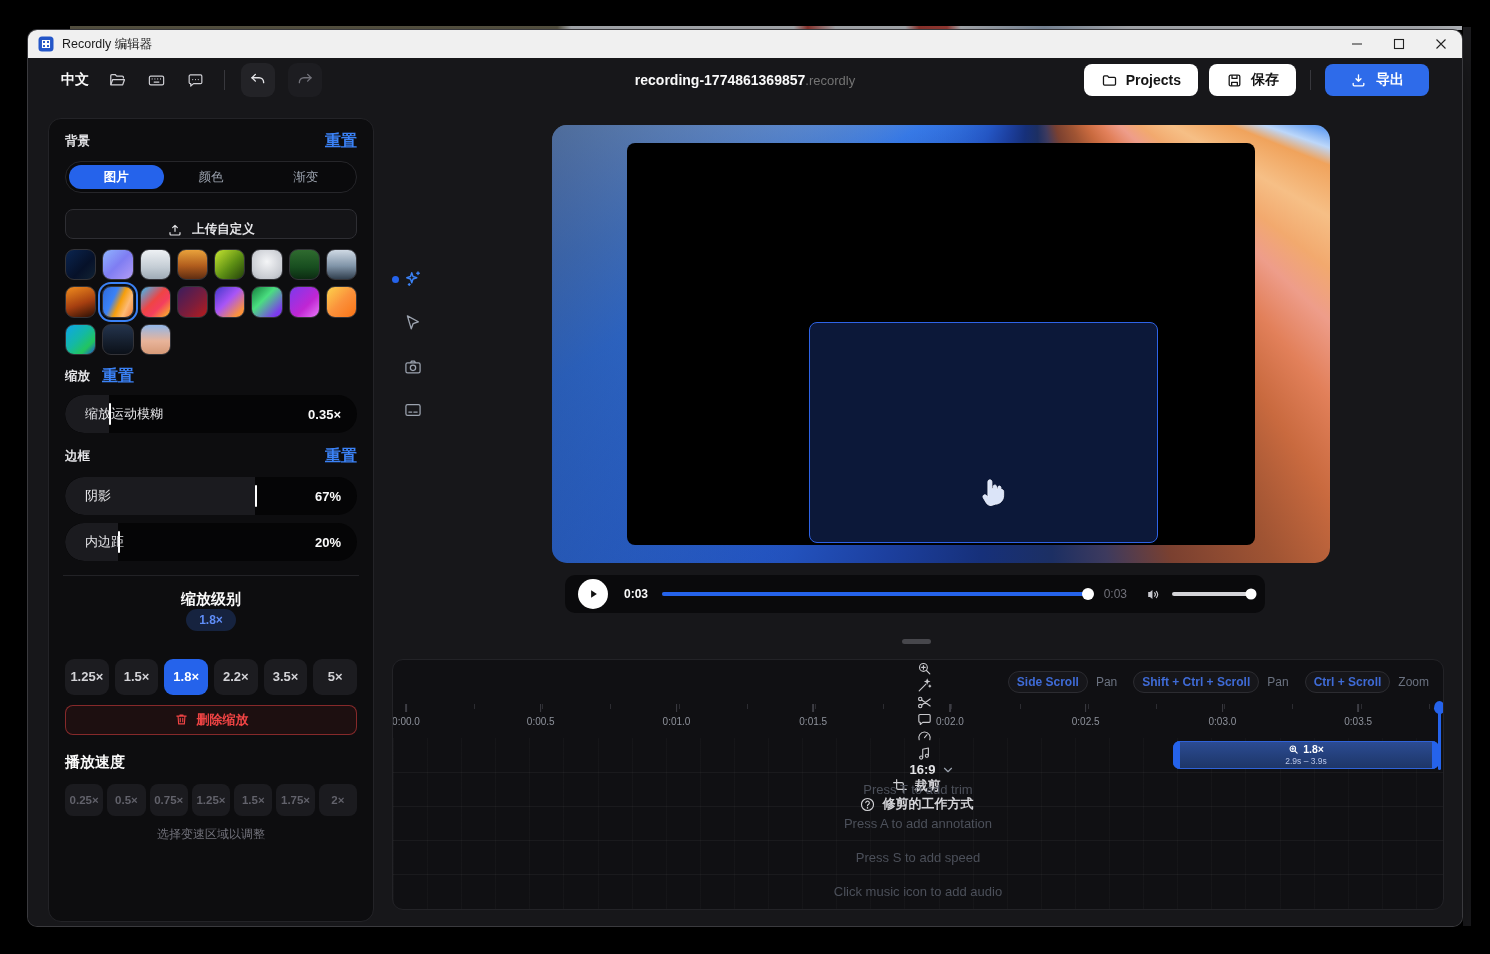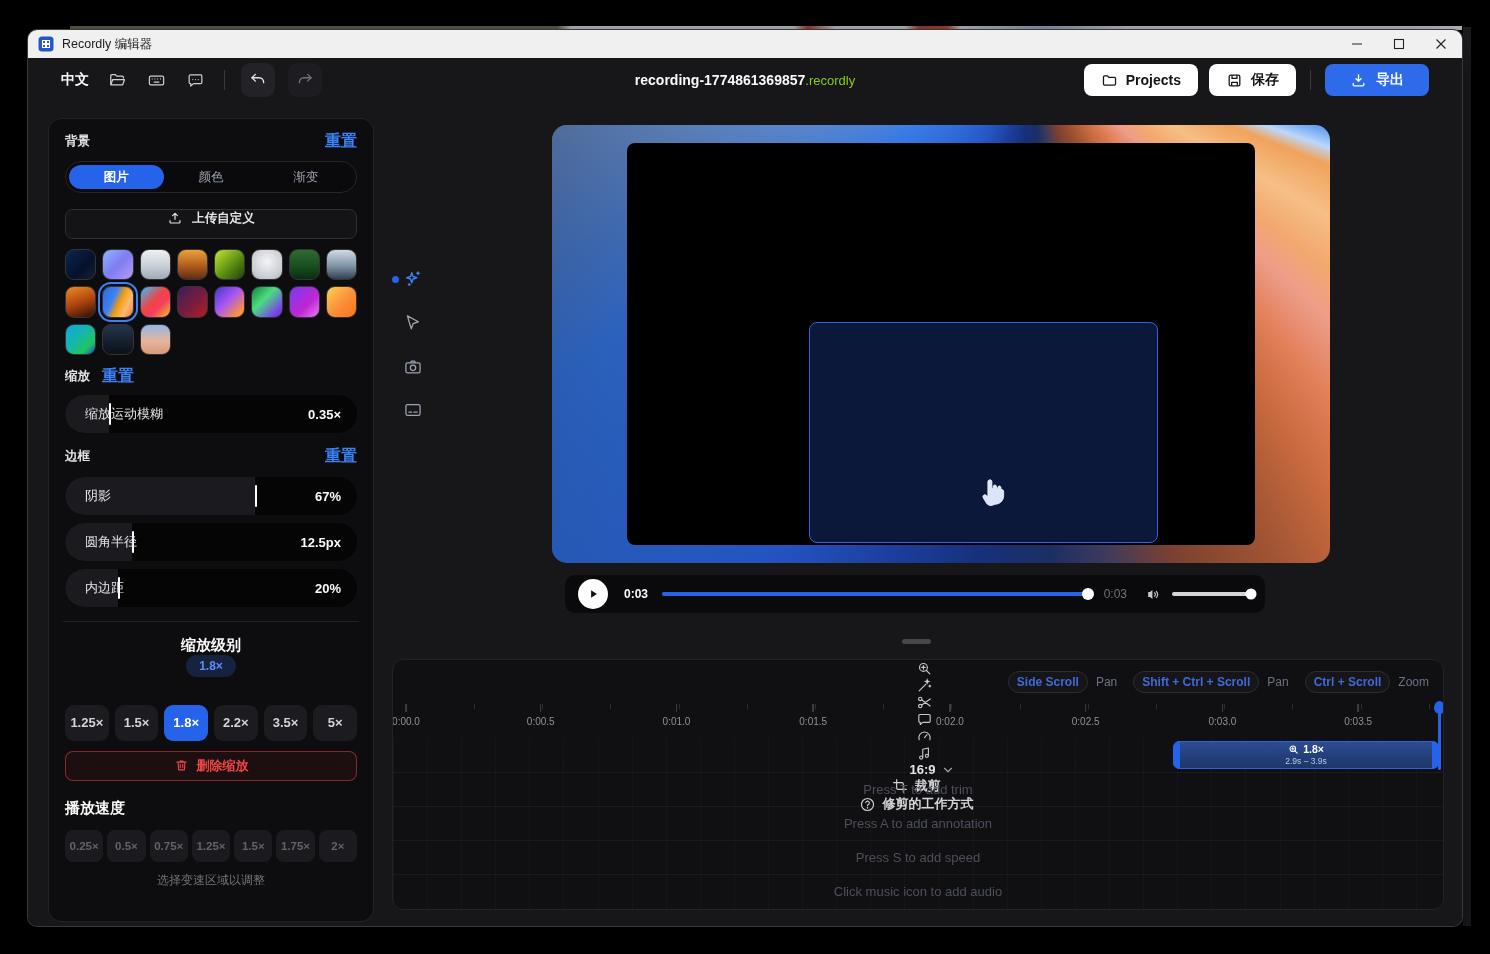--- a/index.html
+++ b/index.html
@@ -25,21 +25,21 @@
 
   
   .tb-left { position:absolute; left:31px; top:5px; height:34px; display:flex; align-items:center; gap:13px; }
   .lang { color:#fafafa; font-weight:bold; font-size:14px; padding:4px 2px; cursor:default; }
   .tb-icon { width:26px; height:26px; display:flex; align-items:center; justify-content:center; color:#cfcfd4; }
   .tb-divider { width:1px; height:20px; background:#38383d; margin:0 3px; }
   .hist-btn { width:34px; height:34px; border-radius:9px; background:#232327; display:flex; align-items:center; justify-content:center; color:#e4e4e7; }
   .hist-btn.redo { background:#1d1d21; color:#717179; }
   .tb-center { position:absolute; left:50%; top:0; transform:translateX(-50%); height:44px; display:flex; align-items:center; white-space:nowrap; }
   .fname { color:#fafafa; font-weight:bold; font-size:14px; }
-  .fext { color:#84cc16; font-size:13px; }
+  .fext { color:#737373; font-size:13px; }
   .tb-right { position:absolute; right:33px; top:6px; display:flex; align-items:center; gap:11px; }
   .btn-white { height:32px; border-radius:8px; background:#ffffff; color:#141414; font-weight:bold; font-size:14px;
     display:flex; align-items:center; gap:8px; padding:0 17px; }
   .btn-export { height:32px; border-radius:8px; background:#2e6bea; color:#fff; font-weight:bold; font-size:14px;
     display:flex; align-items:center; gap:9px; padding:0 25px; }
 
   
   .panel { position:absolute; left:20px; top:60px; width:326px; height:804px; background:#0d0d0f;
     border:1px solid #232327; border-radius:13px; padding:14px 16px; }
   .sec-head { display:flex; align-items:center; justify-content:space-between; height:16px; margin-bottom:12px; }
@@ -48,21 +48,21 @@
   .reset-link { font-size:16px; font-weight:600; color:#3b82f6; cursor:pointer; }
   .slider { position:relative; height:38px; border-radius:19px; background:#050506; overflow:hidden; margin-bottom:16px; }
   .slider-fill { position:absolute; left:0; top:0; bottom:0; background:#1b1b1f; border-radius:19px 0 0 19px; }
   .slider-handle { position:absolute; top:8px; bottom:8px; width:2px; background:#fff; border-radius:1px; }
   .slider-label { position:absolute; left:20px; top:50%; transform:translateY(-50%); font-size:13px; color:#e4e4e7; }
   .slider-value { position:absolute; right:16px; top:50%; transform:translateY(-50%); font-size:13px; font-weight:bold; color:#fafafa; }
   .slider.tight { margin-bottom:8px; }
   .tabs { display:flex; height:32px; background:#0a0a0c; border:1px solid #26262a; border-radius:16px; padding:3px; margin-bottom:16px; }
   .tab { flex:1; display:flex; align-items:center; justify-content:center; font-size:12.5px; color:#9ca3af; border-radius:13px; }
   .tab.active { background:#2563eb; color:#fff; font-weight:bold; }
-  .upload-btn { height:30px; border:1px solid #2e2e33; border-radius:8px; background:#141417; display:flex; align-items:flex-start;
+  .upload-btn { height:30px; border:1px solid #2e2e33; border-radius:8px; background:#141417; display:flex; align-items:flex-end;
     justify-content:center; gap:9px; color:#e4e4e7; font-size:12.5px; font-weight:600; margin-bottom:10px; }
   .thumb-grid { display:grid; grid-template-columns:repeat(8,1fr); gap:6px; margin-bottom:14px; }
   .thumb { width:100%; aspect-ratio:1/1; border-radius:9px; border:1px solid #333338; }
   .thumb.sel { box-shadow:0 0 0 2px #0d0d0f, 0 0 0 4px #3b82f6; }
   .t1{background:linear-gradient(135deg,#0b2550,#061129 60%,#112233)} .t2{background:linear-gradient(135deg,#8fb4ff,#7f7df2 50%,#b39df6)}
   .t3{background:linear-gradient(180deg,#eef1f4,#c3ccd4 60%,#9fabb6)} .t4{background:linear-gradient(180deg,#e9a23b,#b05c1d 55%,#5f2d12)}
   .t5{background:linear-gradient(135deg,#c6e531,#5d8f14 55%,#23400b)} .t6{background:radial-gradient(circle at 50% 40%,#f4f5f7,#c9ccd2 70%,#aab0b8)}
   .t7{background:linear-gradient(180deg,#2f6b2f,#174d1f 60%,#0c2b12)} .t8{background:linear-gradient(180deg,#cfd9e4,#8094a8 55%,#32404f)}
   .t9{background:linear-gradient(160deg,#f08c1e,#a63f10 55%,#2a0f05)} .t10{background:linear-gradient(115deg,#2f6bdb 0%,#3b82f6 35%,#f59e0b 55%,#fdba74 75%,#ef7d3a 100%)}
   .t11{background:linear-gradient(135deg,#38bdf8,#ef4444 45%,#f43f5e 65%,#fbbf24 100%)} .t12{background:linear-gradient(135deg,#3b1d5e,#7f1d3a 60%,#b91c1c)}
@@ -315,26 +315,20 @@
         <div class="sec-head">
           <span class="sec-title">边框</span>
           <span class="reset-link">重置</span>
         </div>
         <div class="slider tight">
           <div class="slider-fill" style="width:65%"></div>
           <div class="slider-handle" style="left:65%"></div>
           <span class="slider-label">阴影</span>
           <span class="slider-value">67%</span>
         </div>
-        <div class="slider tight">
-          <div class="slider-fill" style="width:23%"></div>
-          <div class="slider-handle" style="left:23%"></div>
-          <span class="slider-label">圆角半径</span>
-          <span class="slider-value">12.5px</span>
-        </div>
         <div class="slider" style="margin-bottom:14px">
           <div class="slider-fill" style="width:18%"></div>
           <div class="slider-handle" style="left:18%"></div>
           <span class="slider-label">内边距</span>
           <span class="slider-value">20%</span>
         </div>
         <div class="panel-divider"></div>
         <div class="zl-head">
           <span class="zl-title">缩放级别</span>
           <span class="zl-badge">1.8×</span>

